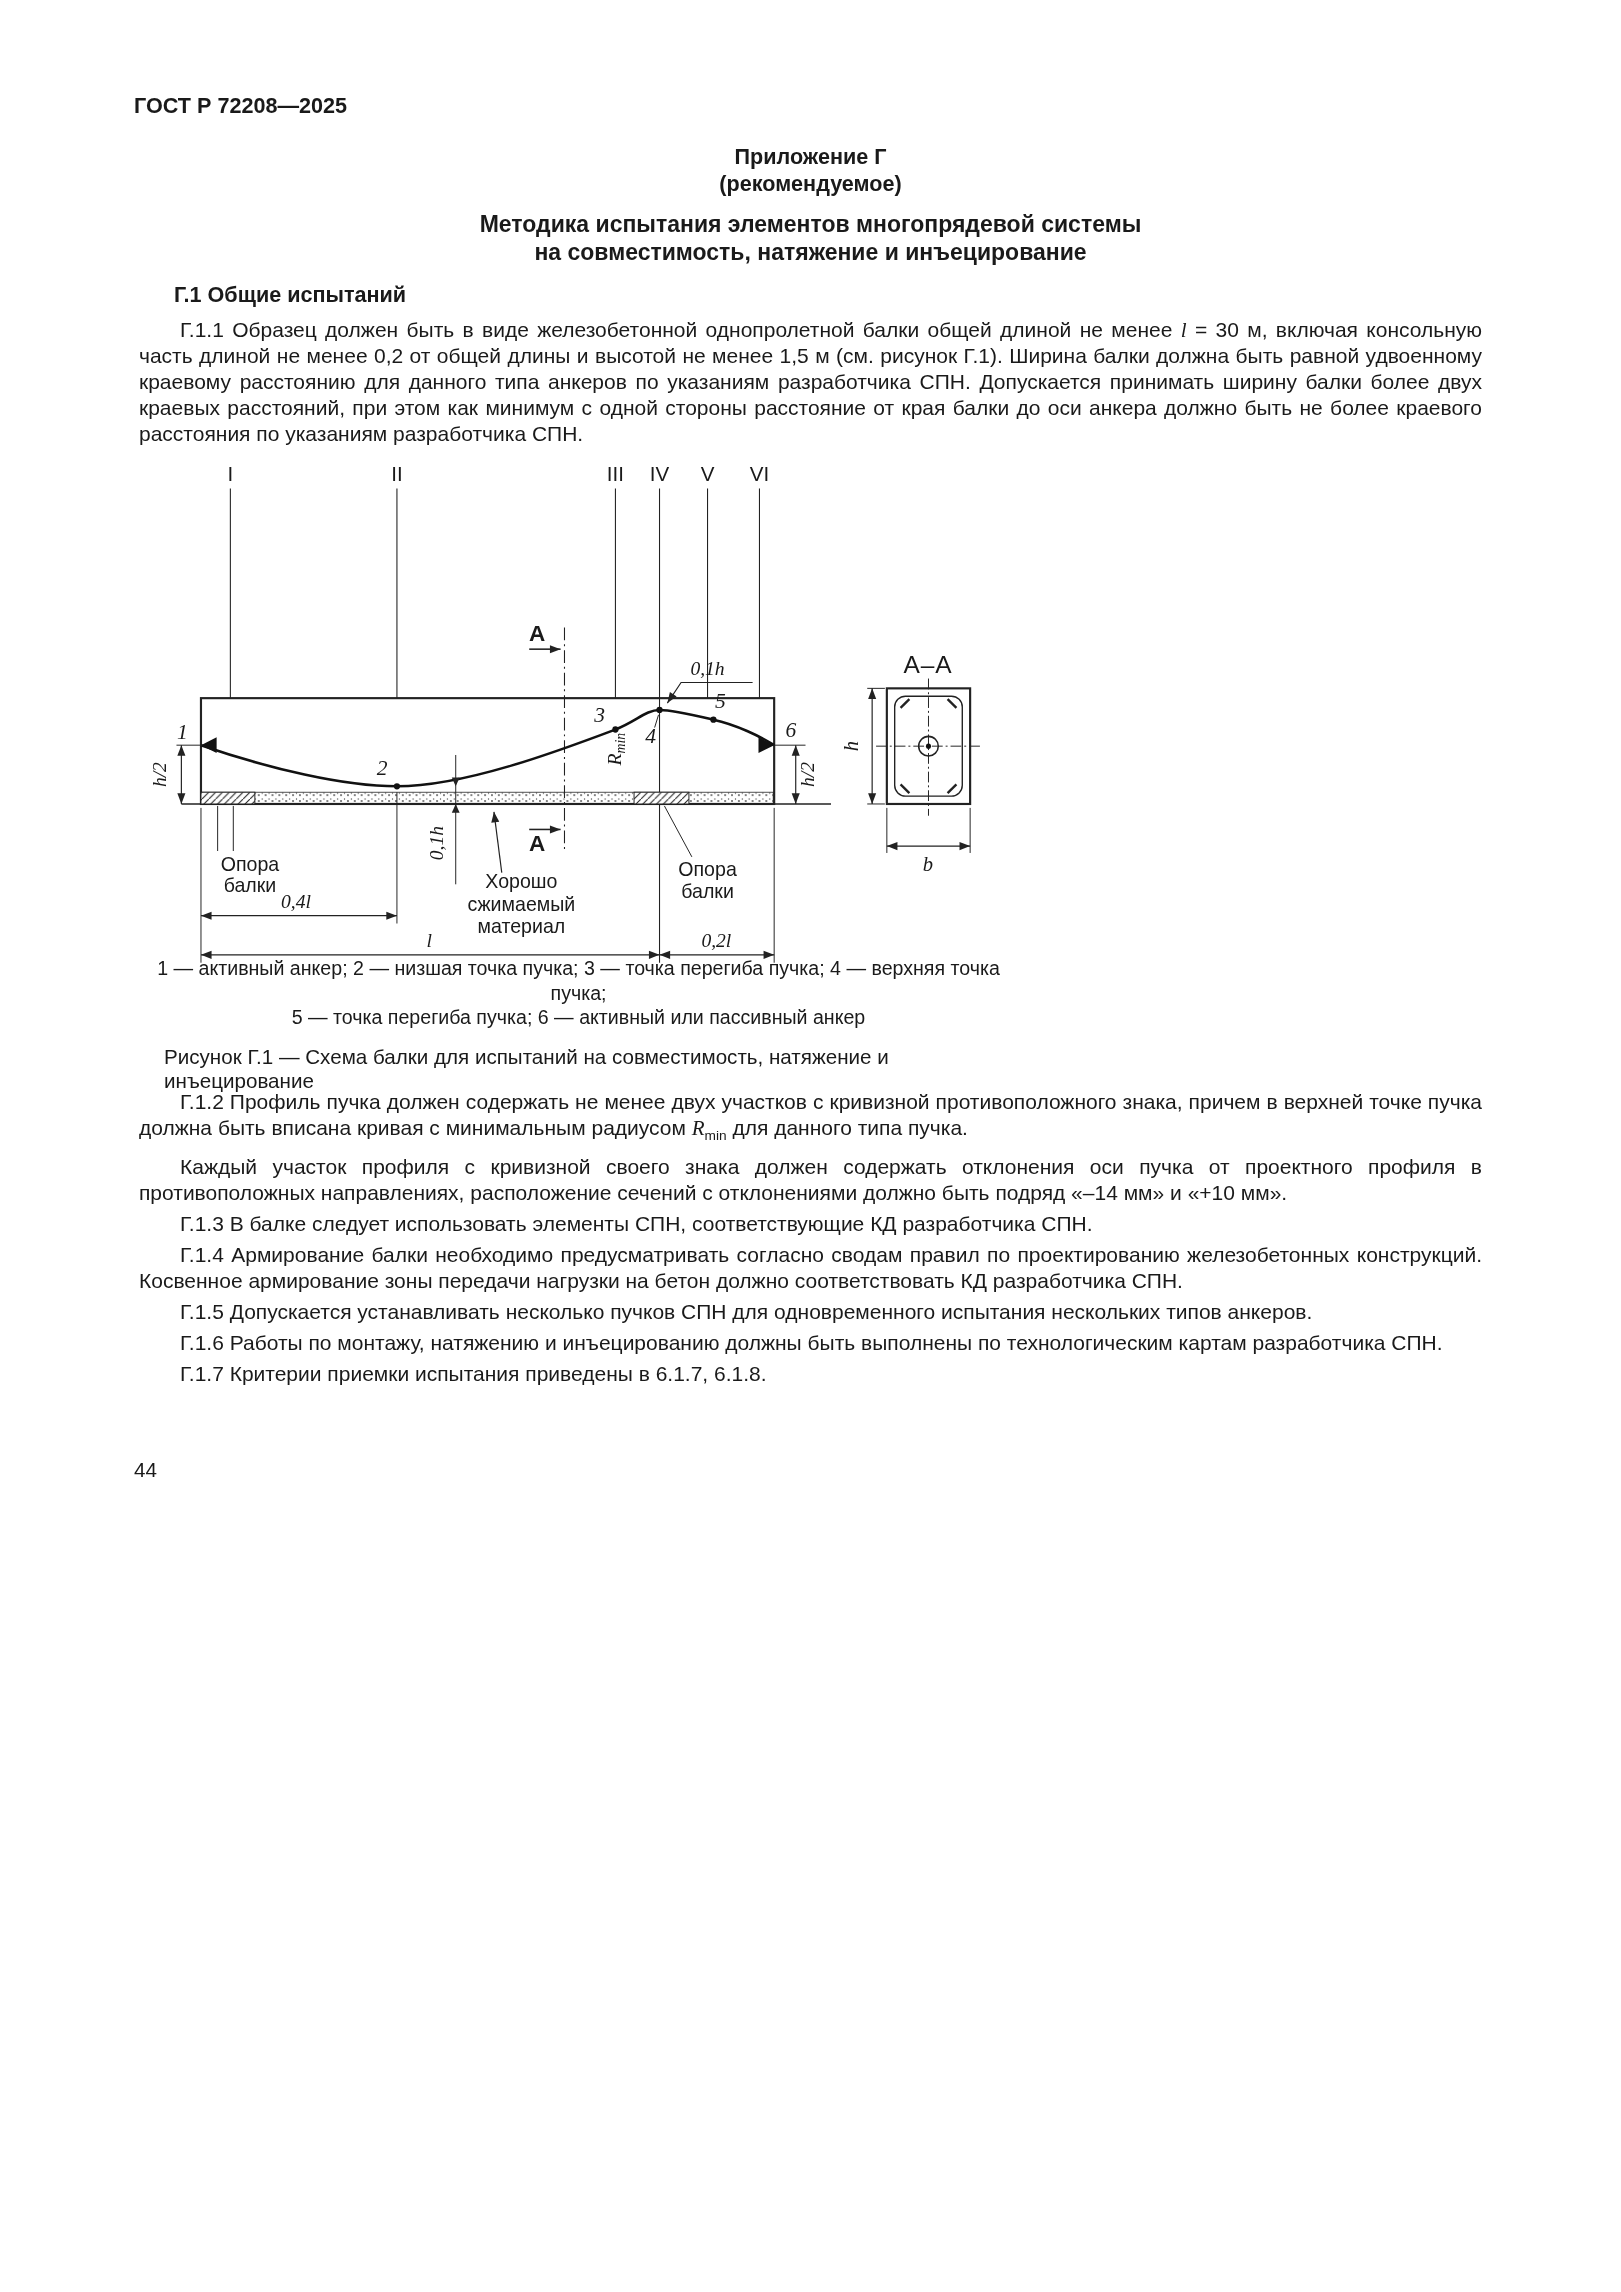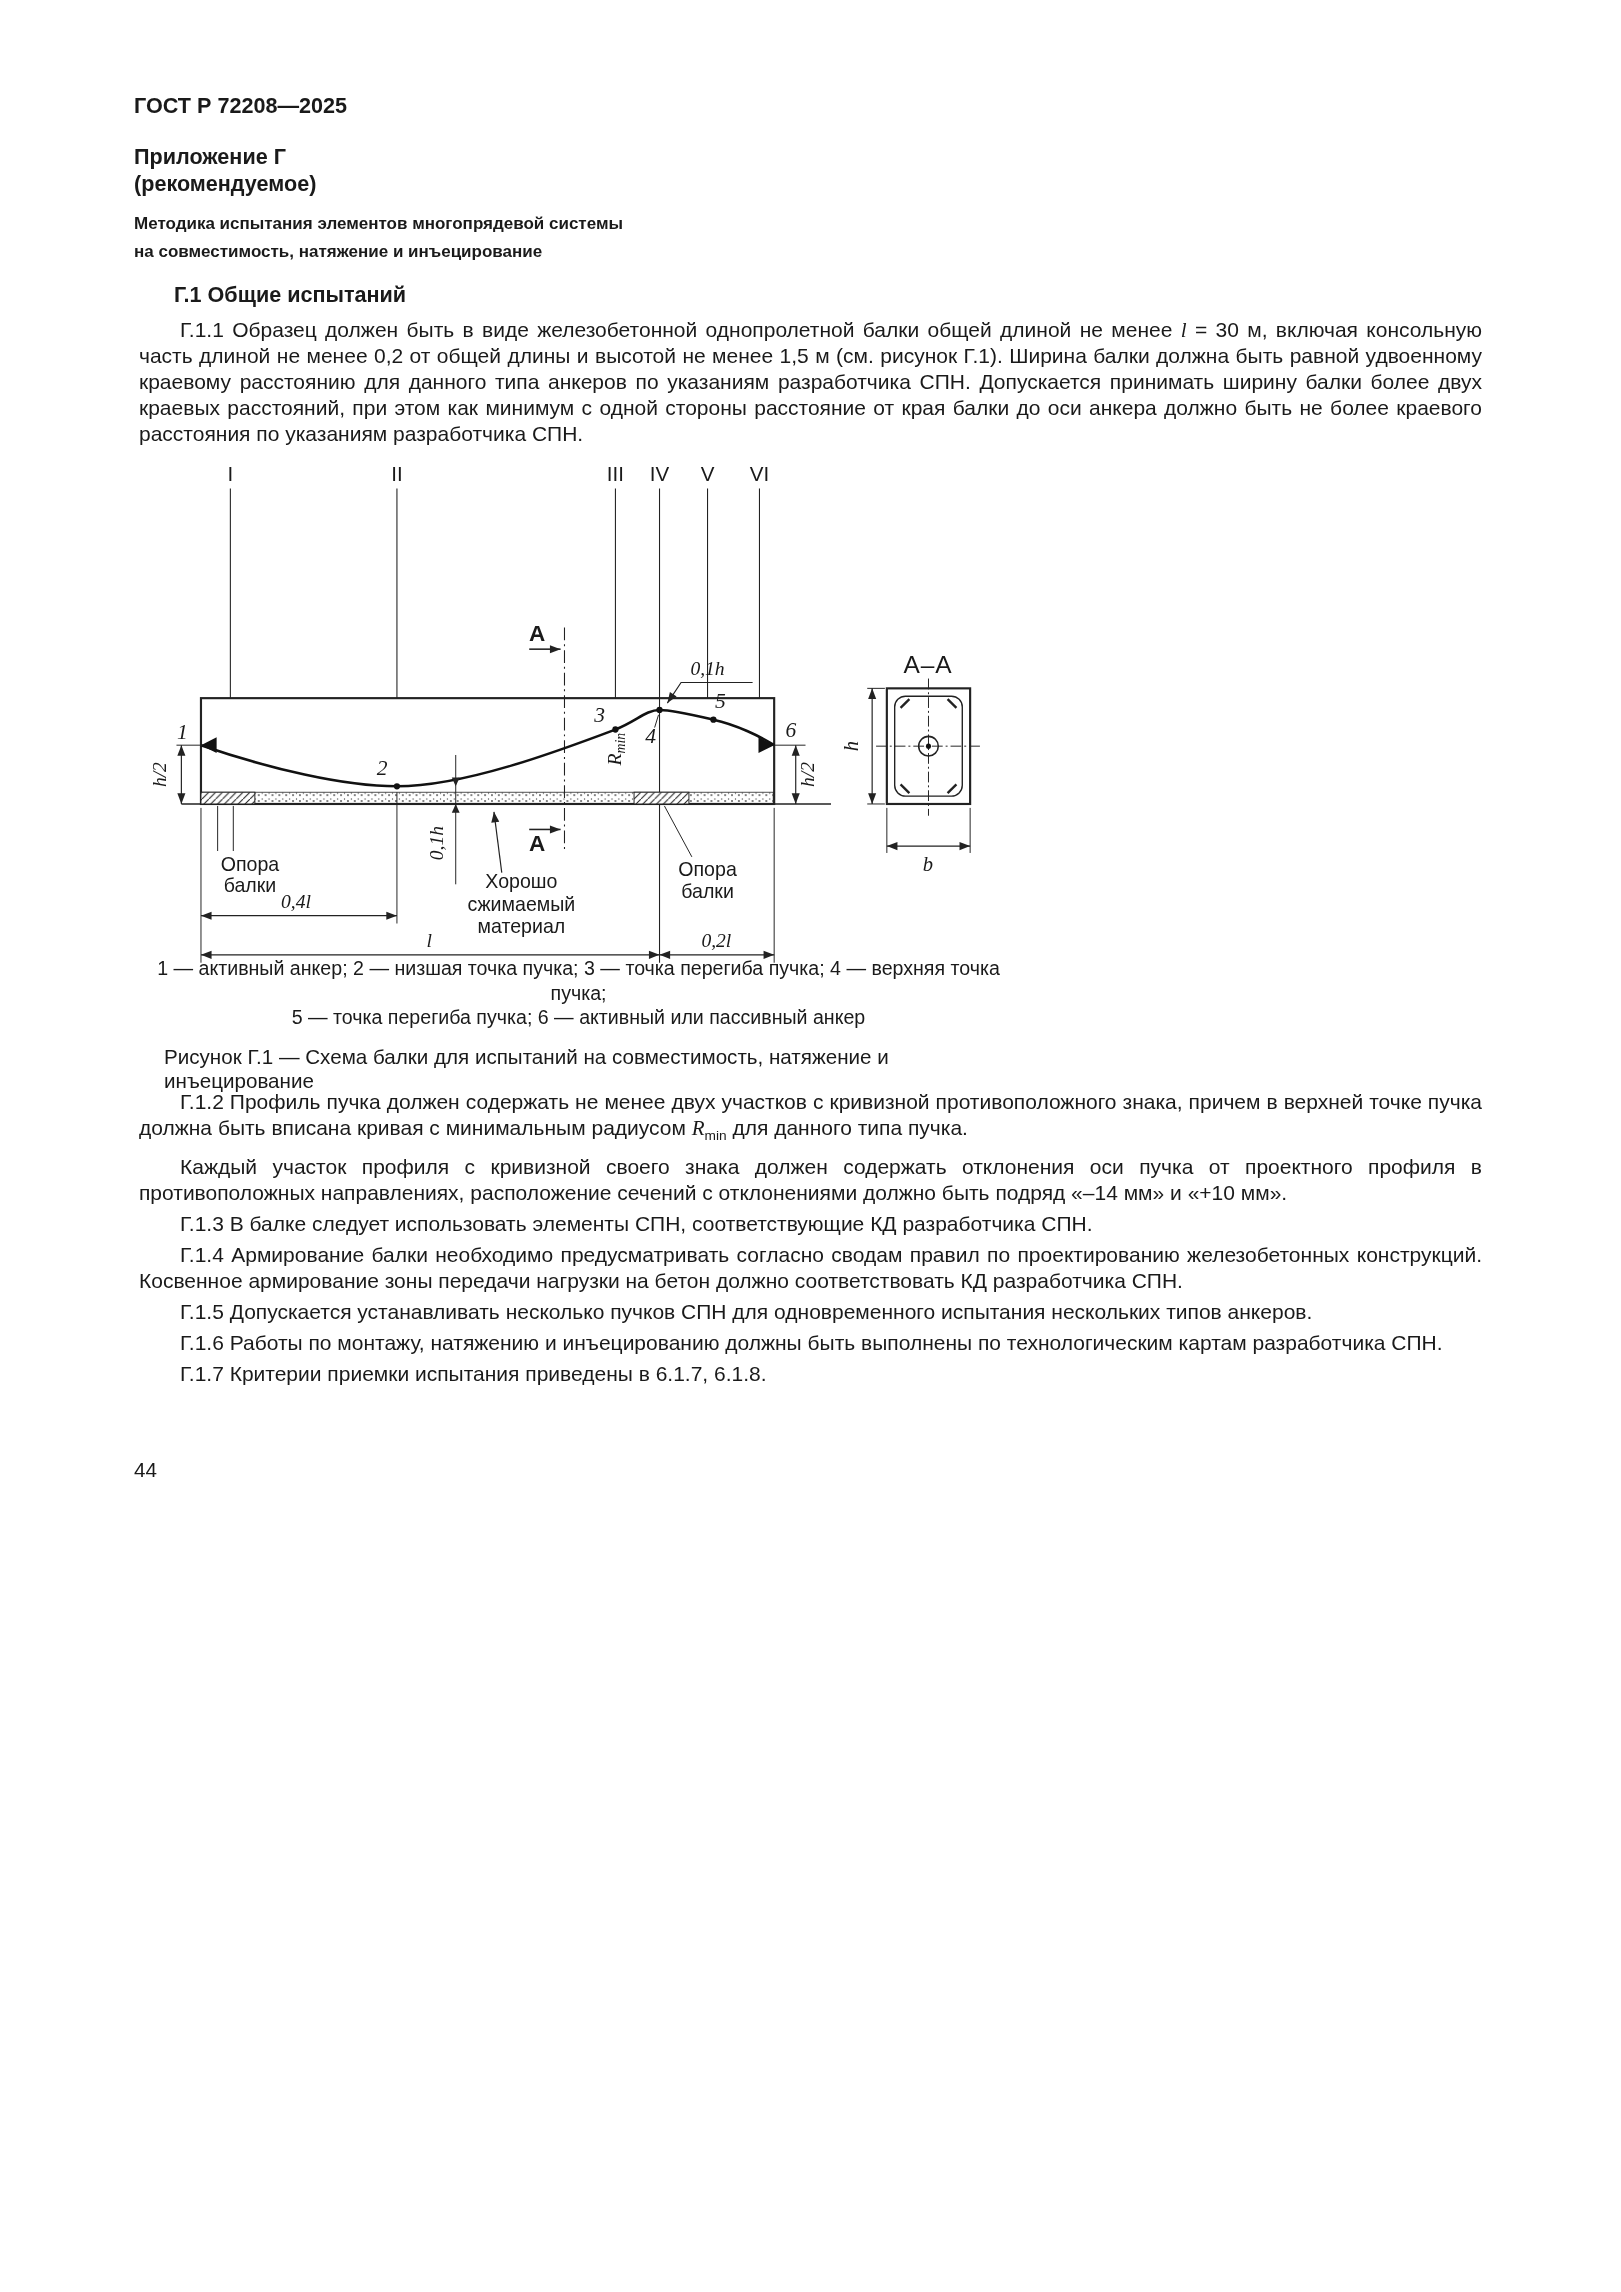--- a/index.html
+++ b/index.html
@@ -9,23 +9,23 @@
     height:2293px;
     background:#ffffff;
     color:#1a1a1a;
     font-family:"Liberation Sans",sans-serif;
     overflow:hidden;
   }
   .running-head{
     position:absolute;top:93px;left:134px;
     font-size:21.6px;font-weight:bold;
   }
-  .center-col{position:absolute;left:134px;width:1353px;}
+  .center-col{position:absolute;left:134px;width:1353px;text-align:center;}
   .appendix-head{top:143px;font-size:21.6px;font-weight:bold;line-height:27.4px;}
-  .main-title{top:210px;font-size:17px;font-weight:bold;line-height:28px;}
+  .main-title{top:210px;font-size:23px;font-weight:bold;line-height:28px;}
   .section-heading{
     position:absolute;top:282px;left:174px;
     font-size:21.6px;font-weight:bold;
   }
   .body-block{
     position:absolute;left:134px;width:1353px;
     font-size:21px;line-height:26px;text-align:justify;
   }
   .p111{top:312px;}
   .body-rest{top:1084px;}

